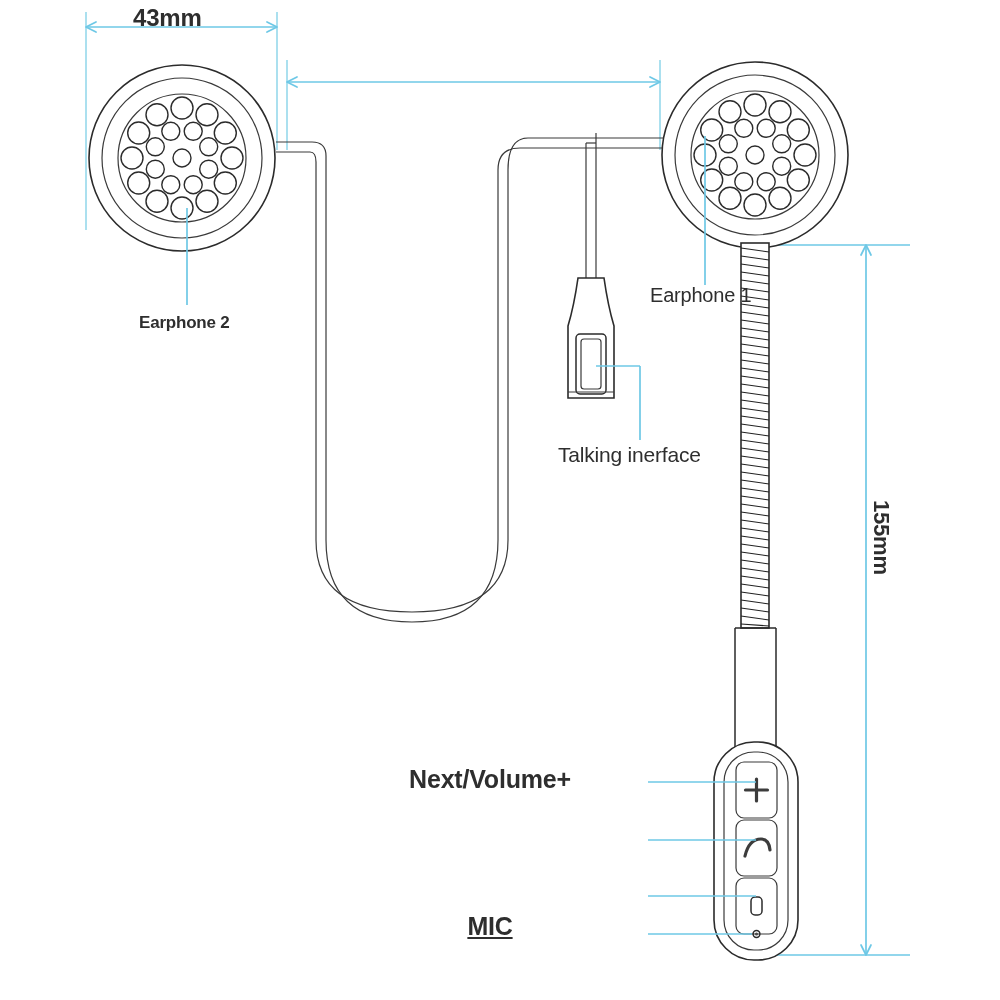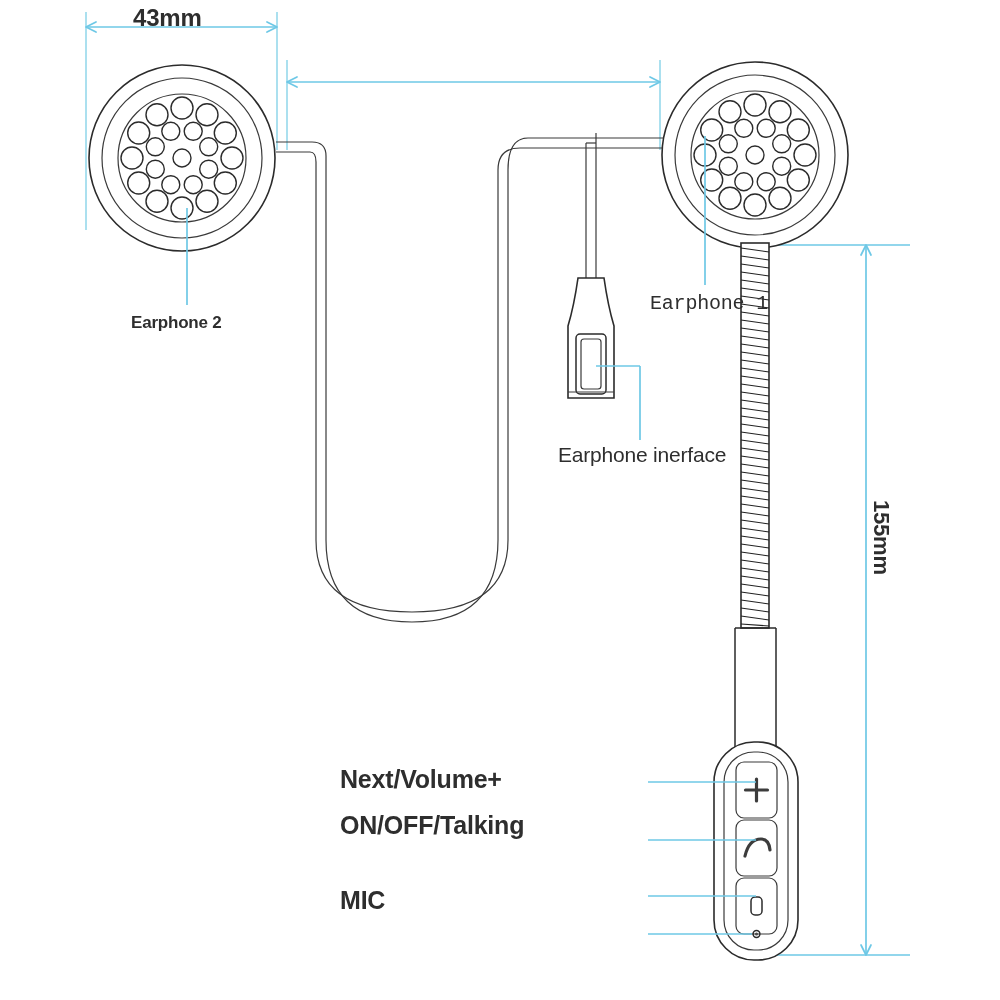--- a/index.html
+++ b/index.html
@@ -44,21 +44,21 @@
     position: absolute;
     color: #2e2e2e;
     white-space: pre;
     line-height: 1.18;
     letter-spacing: -0.2px;
   }
   .lbl-dim      { font-size: 24px; font-weight: 700; }
   .lbl-part-b   { font-size: 17px; font-weight: 700; }
   .lbl-part     { font-size: 20px; font-weight: 400; }
   .lbl-callout  { font-size: 21px; font-weight: 400; }
-  .lbl-btn      { font-size: 25px; font-weight: 700; text-align: left; }
+  .lbl-btn      { font-size: 25px; font-weight: 700; text-align: center; }
   .lbl-vert {
     font-size: 22px;
     font-weight: 700;
     transform: rotate(90deg);
     transform-origin: left top;
   }
 </style>
 </head>
 <body>
 
@@ -300,27 +300,26 @@
       <line class="leader" x1="648" y1="934" x2="752" y2="934"></line>
     </g>
 
   </svg>
 
   <div class="lbl lbl-dim" style="left:133px; top:4px;">43mm</div>
 
 
   <div class="lbl lbl-vert" style="left:894px; top:500px;">155mm</div>
 
-  <div class="lbl lbl-part-b" style="left:131px; top:313px;">Earphone 2</div>
-
-  <div class="lbl lbl-part" style="left:650px; top:292px;font-family:Liberation Mono, monospace;">Earphone 1</div>
-
-  <div class="lbl lbl-callout" style="left:558px; top:443px;">Earphone inerface</div>
+  <div class="lbl lbl-part-b" style="left:139px; top:313px;">Earphone 2</div>
+
+  <div class="lbl lbl-part" style="left:650px; top:284px;">Earphone 1</div>
+
+  <div class="lbl lbl-callout" style="left:558px; top:443px;">Talking inerface</div>
 
   <div class="lbl lbl-btn" style="left:340px; top:765px; width:300px;">Next/Volume+</div>
 
-  <div class="lbl lbl-btn" style="left:340px; top:811px; width:300px;">ON/OFF/Talking</div>
-
-
-
-  <div class="lbl lbl-btn" style="left:340px; top:886px; width:300px;">MIC</div>
+
+
+
+  <div class="lbl lbl-btn" style="left:340px; top:912px; width:300px;text-decoration:underline;">MIC</div>
 
 </div>
 
 </body></html>

